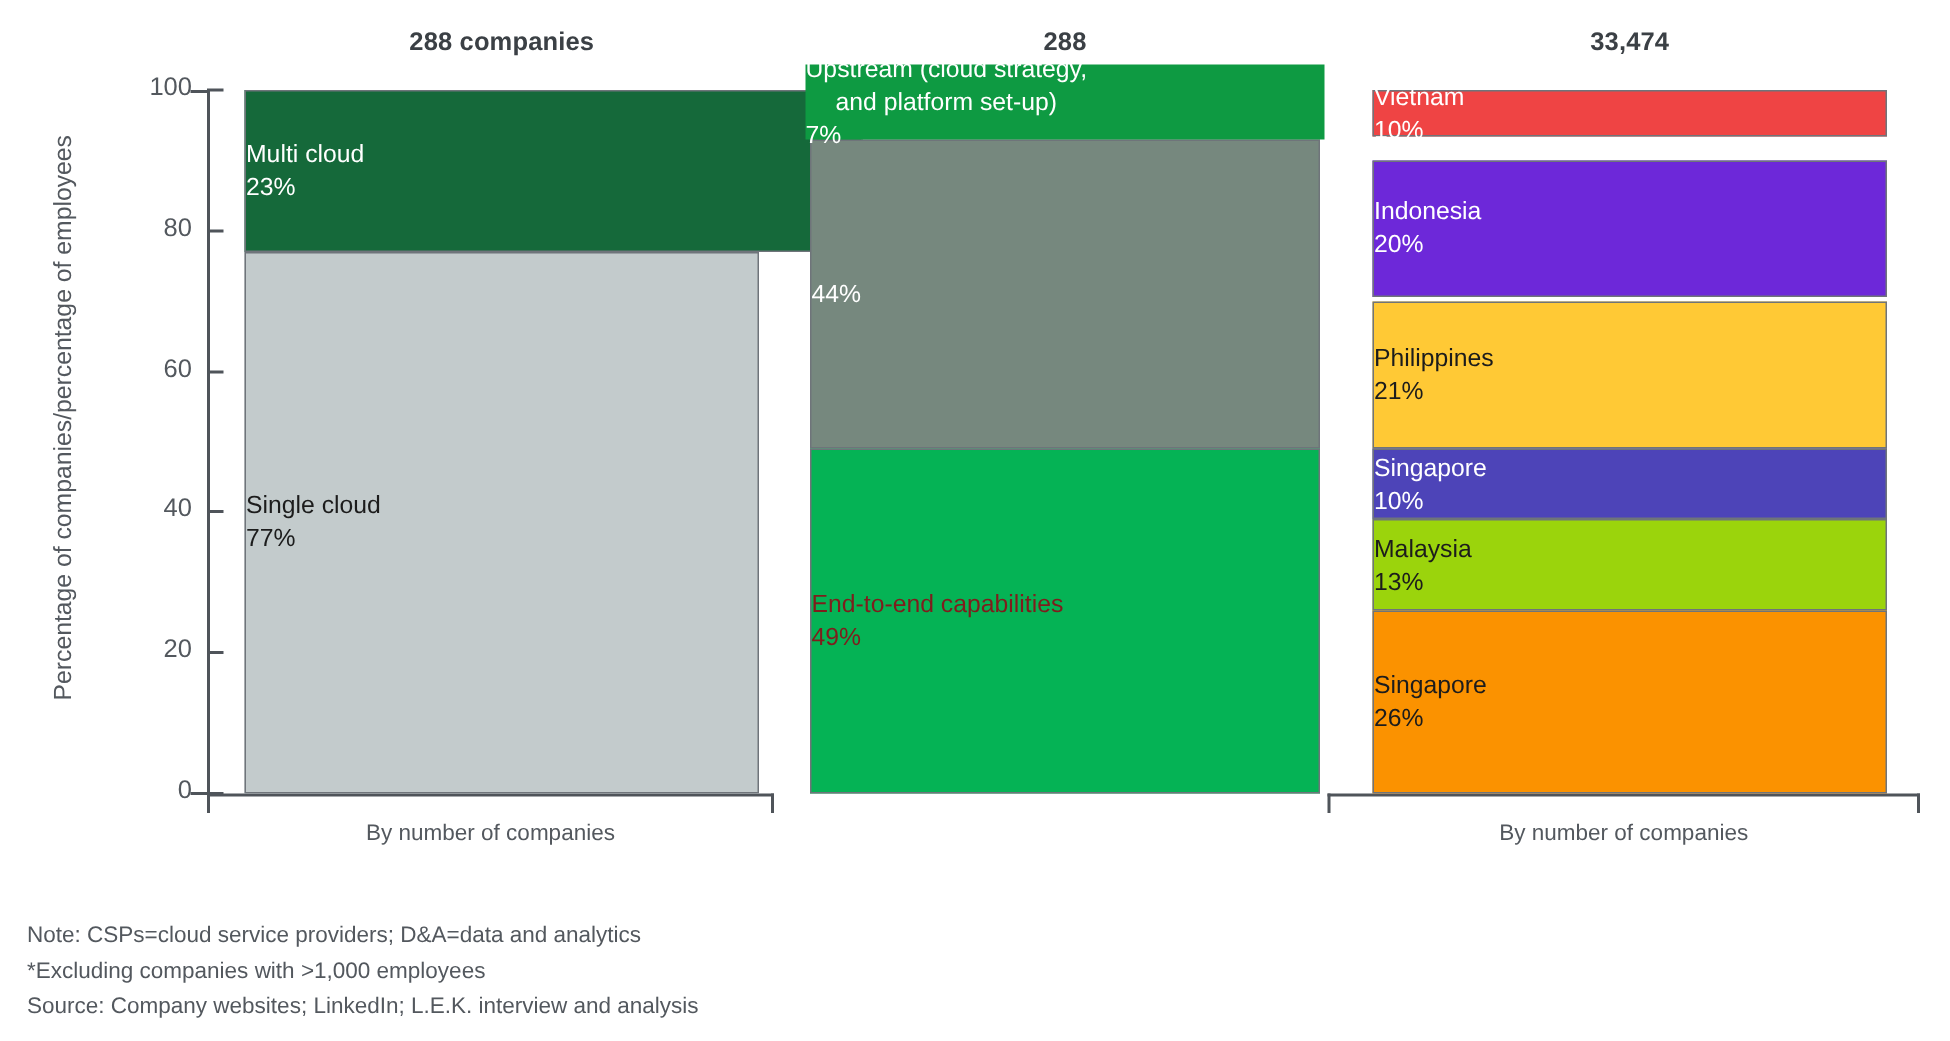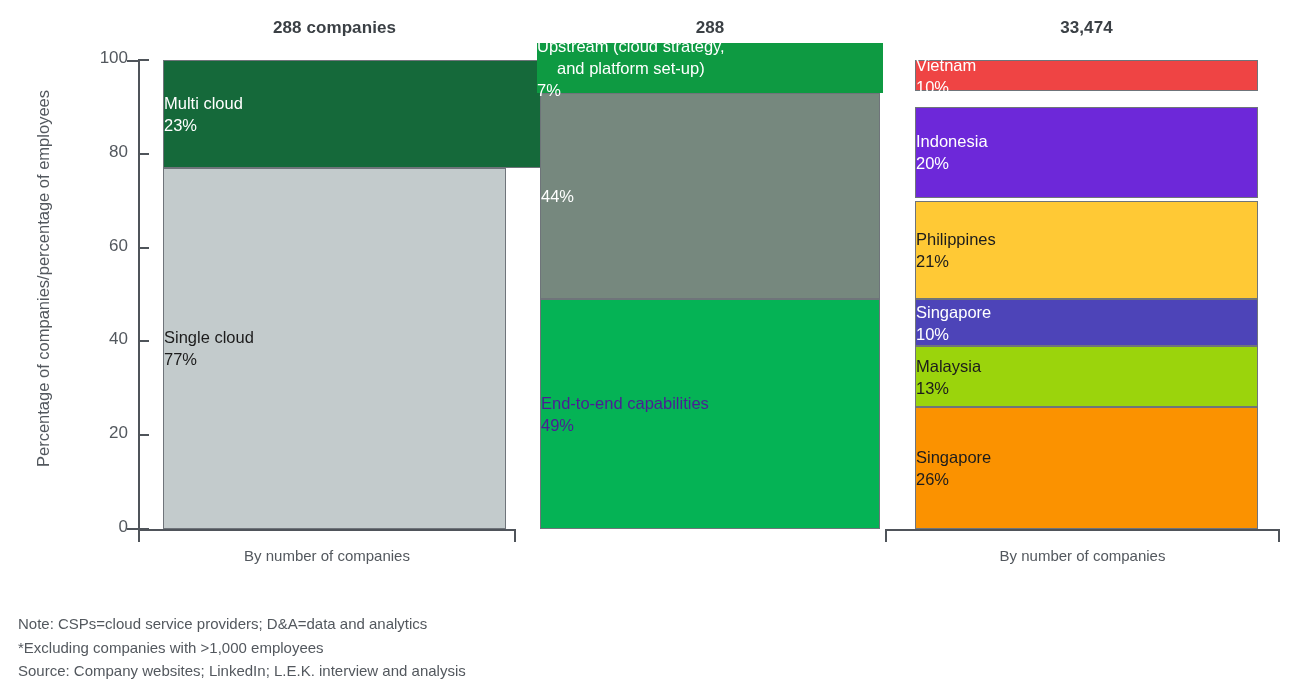--- a/index.html
+++ b/index.html
@@ -192,21 +192,21 @@
       </div>
       <div class="bar" style="left: 540px; top: 60px; width: 340px; height: 469px;">
         <div class="seg overflow" style="background: rgb(14, 154, 66); color: rgb(255, 255, 255); left: -3px; width: 346px; top: -17px; height: 49.83px;">
           <span class="seg-label">Upstream (cloud strategy,
 and platform set-up)</span>
           <span class="seg-value">7%</span>
         </div>
         <div class="seg" style="background: rgb(118, 136, 126); color: rgb(255, 255, 255); left: 0px; width: 340px; top: 32.83px; height: 206.36px;">
           <span class="seg-value">44%</span>
         </div>
-        <div class="seg" style="background: rgb(5, 179, 85); color: #4c1d95; left: 0px; width: 340px; top: 239.19px; height: 229.81px;">
+        <div class="seg" style="background: rgb(5, 179, 85); color: #7f1d1d; left: 0px; width: 340px; top: 239.19px; height: 229.81px;">
           <span class="seg-label">End-to-end capabilities</span>
           <span class="seg-value">49%</span>
         </div>
       </div>
       <div class="bar" style="left: 915px; top: 60px; width: 343px; height: 469px;">
         <div class="seg" style="background: #ef4444; color: rgb(255, 255, 255); left: 0px; width: 343px; top: 0px; height: 31px;">
           <span class="seg-label">Vietnam</span>
           <span class="seg-value">10%</span>
         </div>
         <div class="seg" style="background: #6d28d9; color: rgb(255, 255, 255); left: 0px; width: 343px; top: 46.9px; height: 91px;">

